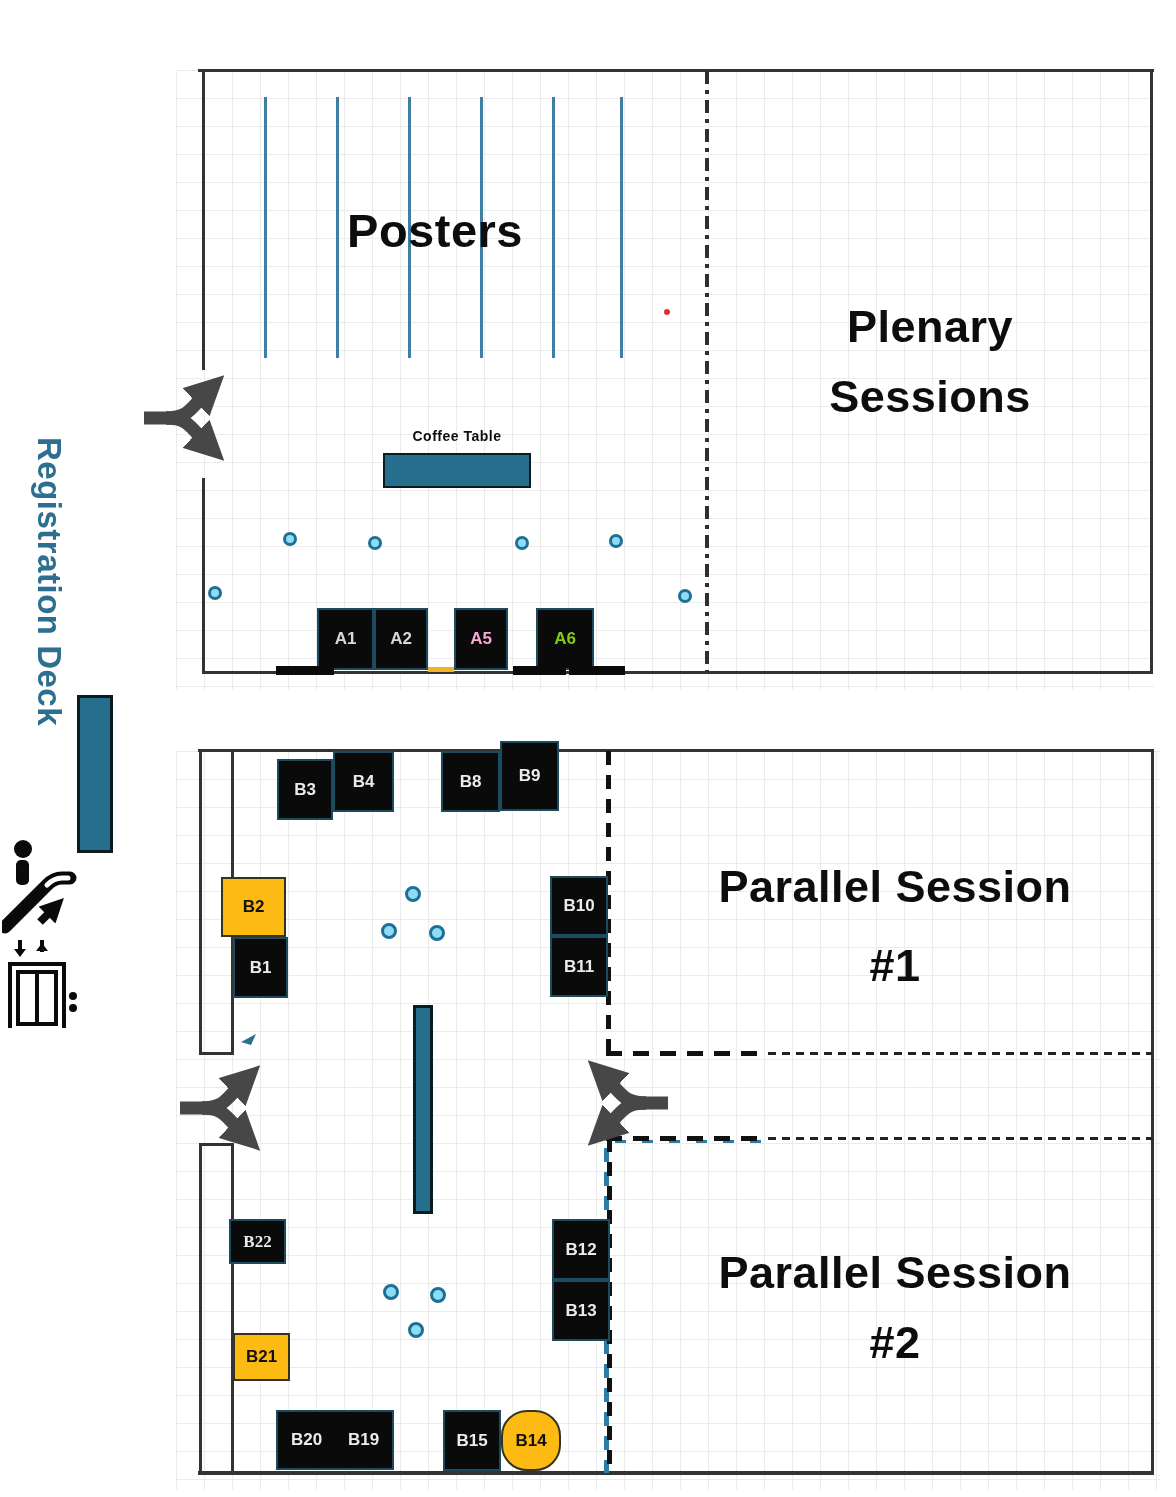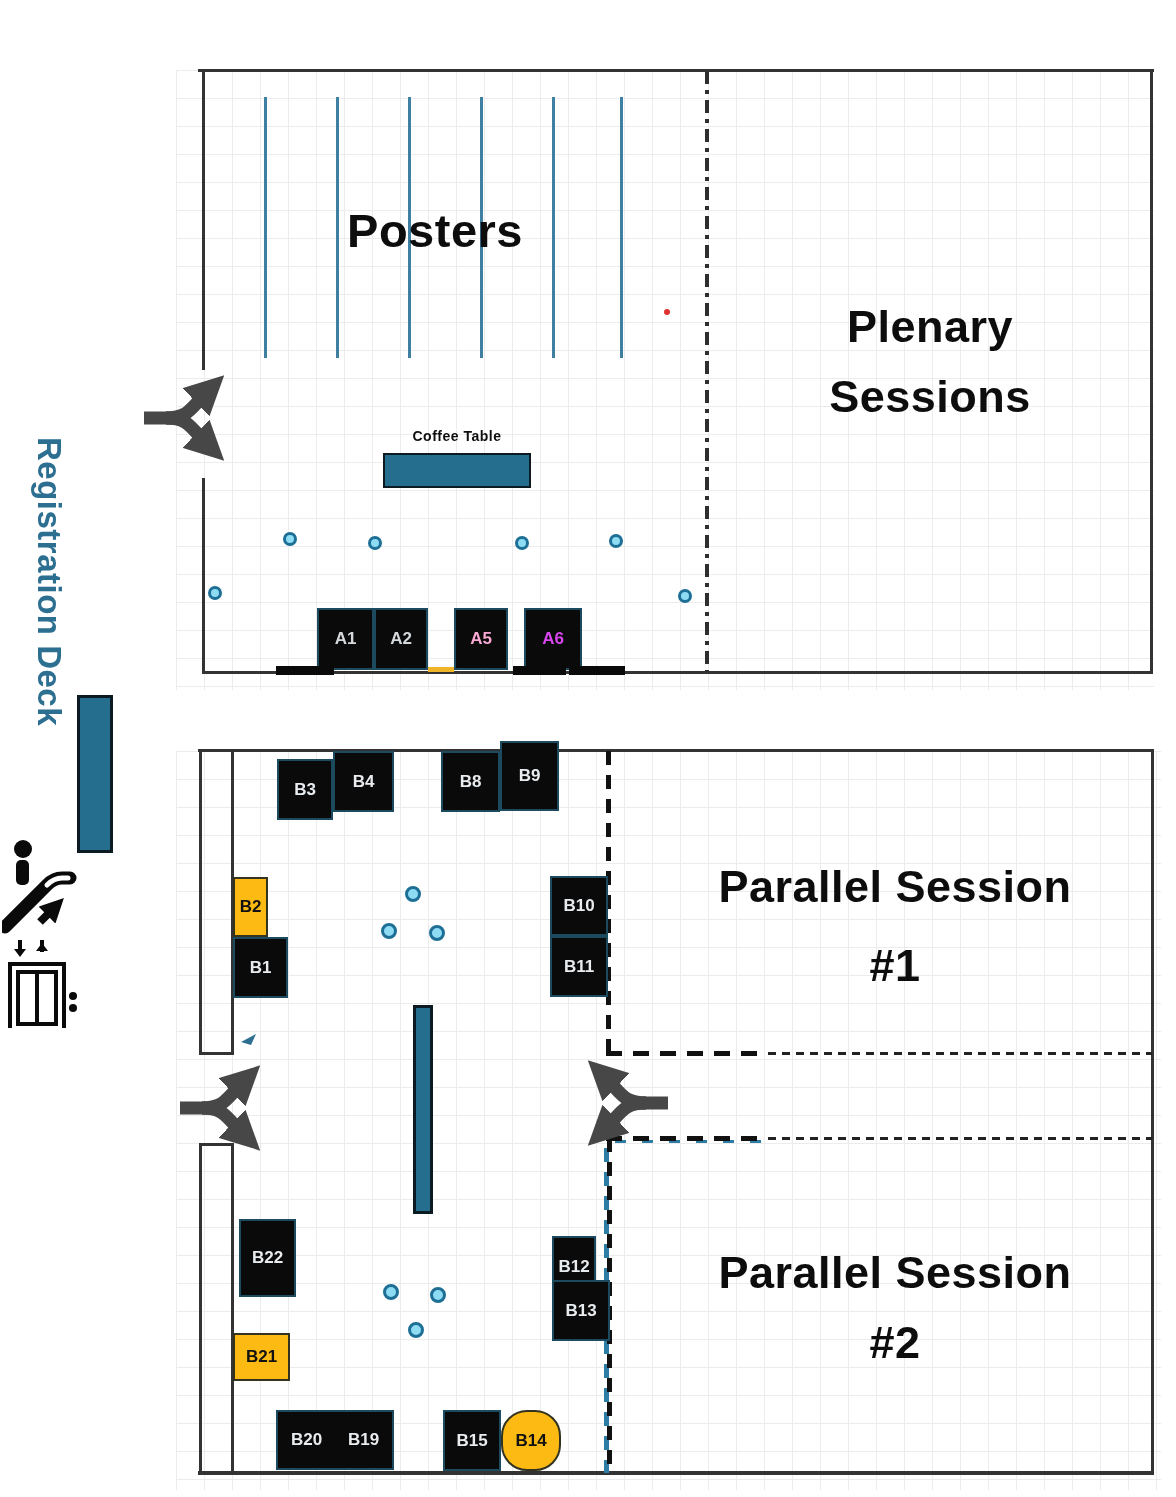--- a/index.html
+++ b/index.html
@@ -97,21 +97,21 @@
   <div class="abs chair" style="left:283px;top:532px;width:14px;height:14px;"></div>
   <div class="abs chair" style="left:368px;top:536px;width:14px;height:14px;"></div>
   <div class="abs chair" style="left:515px;top:536px;width:14px;height:14px;"></div>
   <div class="abs chair" style="left:609px;top:534px;width:14px;height:14px;"></div>
   <div class="abs chair" style="left:208px;top:586px;width:14px;height:14px;"></div>
   <div class="abs chair" style="left:678px;top:589px;width:14px;height:14px;"></div>
 
   <div class="abs booth black" style="left:317px;top:608px;width:57px;height:62px;color:#d6d9db;">A1</div>
   <div class="abs booth black" style="left:374px;top:608px;width:54px;height:62px;color:#d6d9db;">A2</div>
   <div class="abs booth black" style="left:454px;top:608px;width:54px;height:62px;color:#f9a8d4;">A5</div>
-  <div class="abs booth black" style="left:524px;top:608px;width:58px;height:62px;color:#d946ef;">A6</div>
+  <div class="abs booth black" style="left:536px;top:608px;width:58px;height:62px;color:#84cc16;">A6</div>
 
   <div class="abs bar" style="left:276px;top:666px;width:58px;height:9px;"></div>
   <div class="abs bar" style="left:513px;top:666px;width:53px;height:9px;"></div>
   <div class="abs bar" style="left:569px;top:666px;width:56px;height:9px;"></div>
   <div class="abs" style="left:428px;top:667px;width:26px;height:5px;background:#f0b429;"></div>
 
   <svg class="abs" style="left:142px;top:355px;" width="122" height="126" viewBox="0 0 122 126">
     <defs>
       <marker id="ah1" markerWidth="3" markerHeight="3" refX="1.7" refY="1.5" orient="auto">
         <path d="M0 0 L3 1.5 L0 3 z" fill="#474747"></path>
@@ -197,21 +197,21 @@
   <div class="abs big-title" style="left:645px;top:1238px;width:500px;font-size:45px;line-height:1.55;">
     <div>Parallel Session</div>
     <div>#2</div>
   </div>
 
   <div class="abs booth black" style="left:277px;top:751px;width:56px;height:61px;margin-top:8px;">B3</div>
   <div class="abs booth black" style="left:333px;top:751px;width:61px;height:61px;">B4</div>
   <div class="abs booth black" style="left:441px;top:751px;width:59px;height:61px;">B8</div>
   <div class="abs booth black" style="left:500px;top:741px;width:59px;height:70px;">B9</div>
 
-  <div class="abs booth yellow" style="left:233px;top:877px;width:35px;height:60px;">B2</div>
+  <div class="abs booth yellow" style="left:221px;top:877px;width:65px;height:60px;">B2</div>
   <div class="abs booth black" style="left:233px;top:937px;width:55px;height:61px;">B1</div>
   <div class="abs booth black" style="left:550px;top:876px;width:58px;height:60px;">B10</div>
   <div class="abs booth black" style="left:550px;top:936px;width:58px;height:61px;">B11</div>
 
   <div class="abs chair" style="left:405px;top:886px;width:16px;height:16px;"></div>
   <div class="abs chair" style="left:381px;top:923px;width:16px;height:16px;"></div>
   <div class="abs chair" style="left:429px;top:925px;width:16px;height:16px;"></div>
 
   <div class="abs teal-fill" style="left:413px;top:1005px;width:14px;height:203px;"></div>
 
@@ -227,23 +227,23 @@
     </g>
   </svg>
   <svg class="abs" style="left:548px;top:1040px;transform:scaleX(-1);" width="122" height="126" viewBox="0 0 122 126">
     <g stroke="#474747" stroke-width="13" fill="none">
       <path d="M2 63 H34"></path>
       <path d="M24 63 C48 63 48 53 70 32" marker-end="url(#ah1)"></path>
       <path d="M24 63 C48 63 48 73 70 94" marker-end="url(#ah1)"></path>
     </g>
   </svg>
 
-  <div class="abs booth black" style="left:239px;top:1219px;width:57px;height:78px;">B22</div>
+  <div class="abs booth black" style="left:229px;top:1219px;width:57px;height:45px;font-family:Liberation Serif, serif;">B22</div>
   <div class="abs booth yellow" style="left:233px;top:1333px;width:57px;height:48px;">B21</div>
-  <div class="abs booth black" style="left:552px;top:1219px;width:44px;height:61px;margin-top:17px;">B12</div>
+  <div class="abs booth black" style="left:552px;top:1219px;width:58px;height:61px;">B12</div>
   <div class="abs booth black" style="left:552px;top:1280px;width:58px;height:61px;">B13</div>
 
   <div class="abs chair" style="left:383px;top:1284px;width:16px;height:16px;"></div>
   <div class="abs chair" style="left:430px;top:1287px;width:16px;height:16px;"></div>
   <div class="abs chair" style="left:408px;top:1322px;width:16px;height:16px;"></div>
 
   <div class="abs booth black" style="left:276px;top:1410px;width:118px;height:60px;justify-content:space-around;">
     <span>B20</span>
     <span>B19</span>
   </div>

